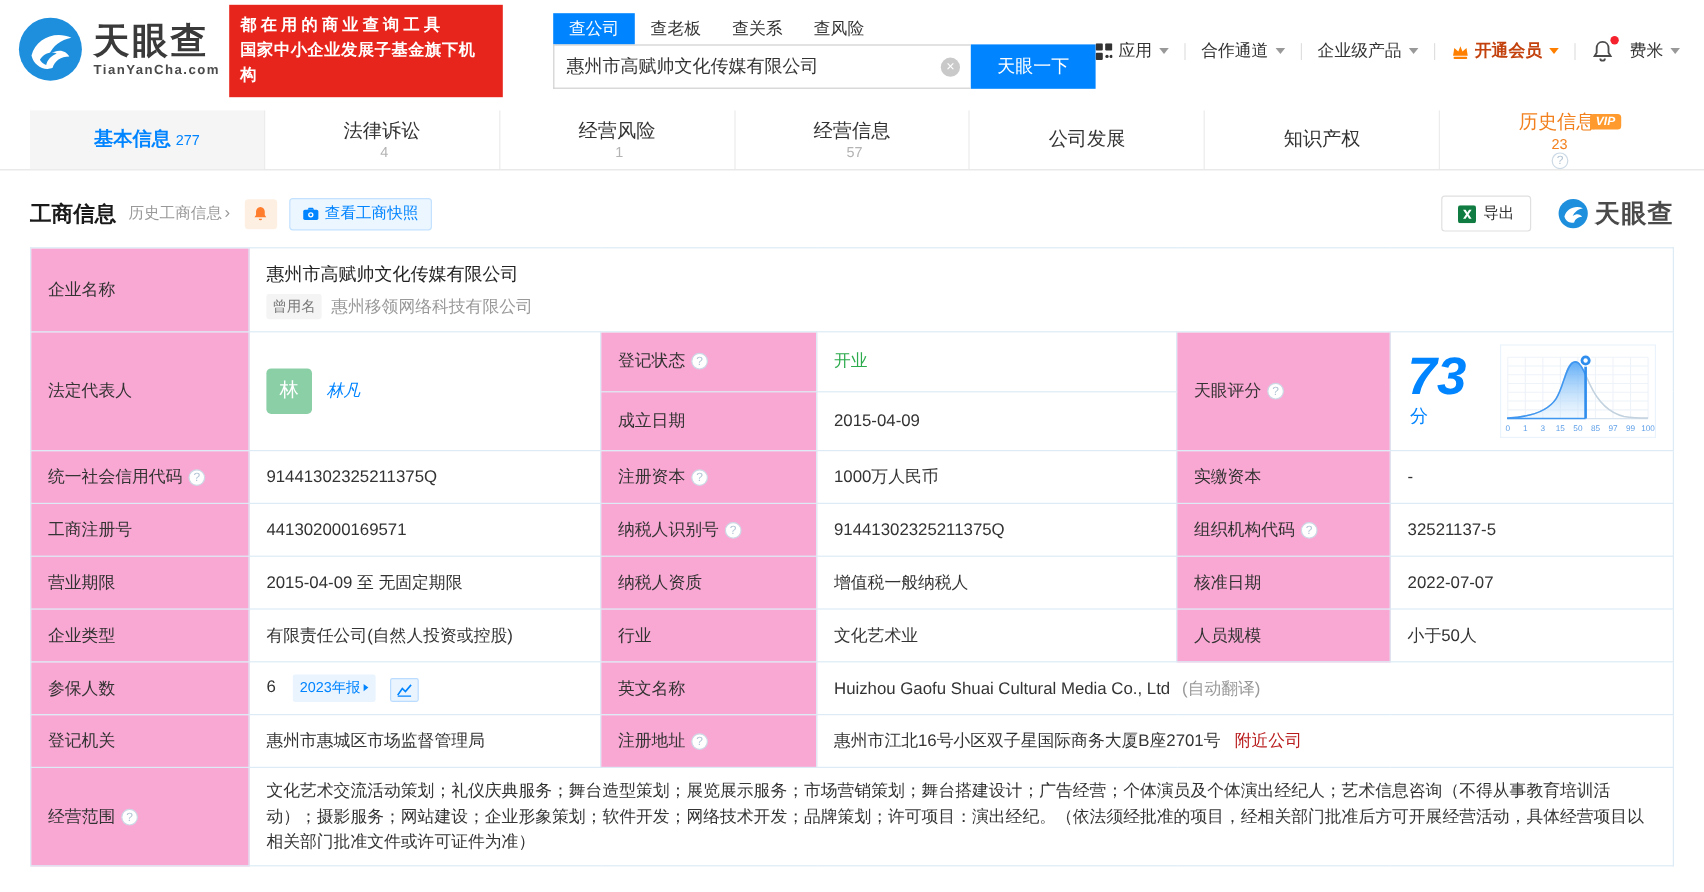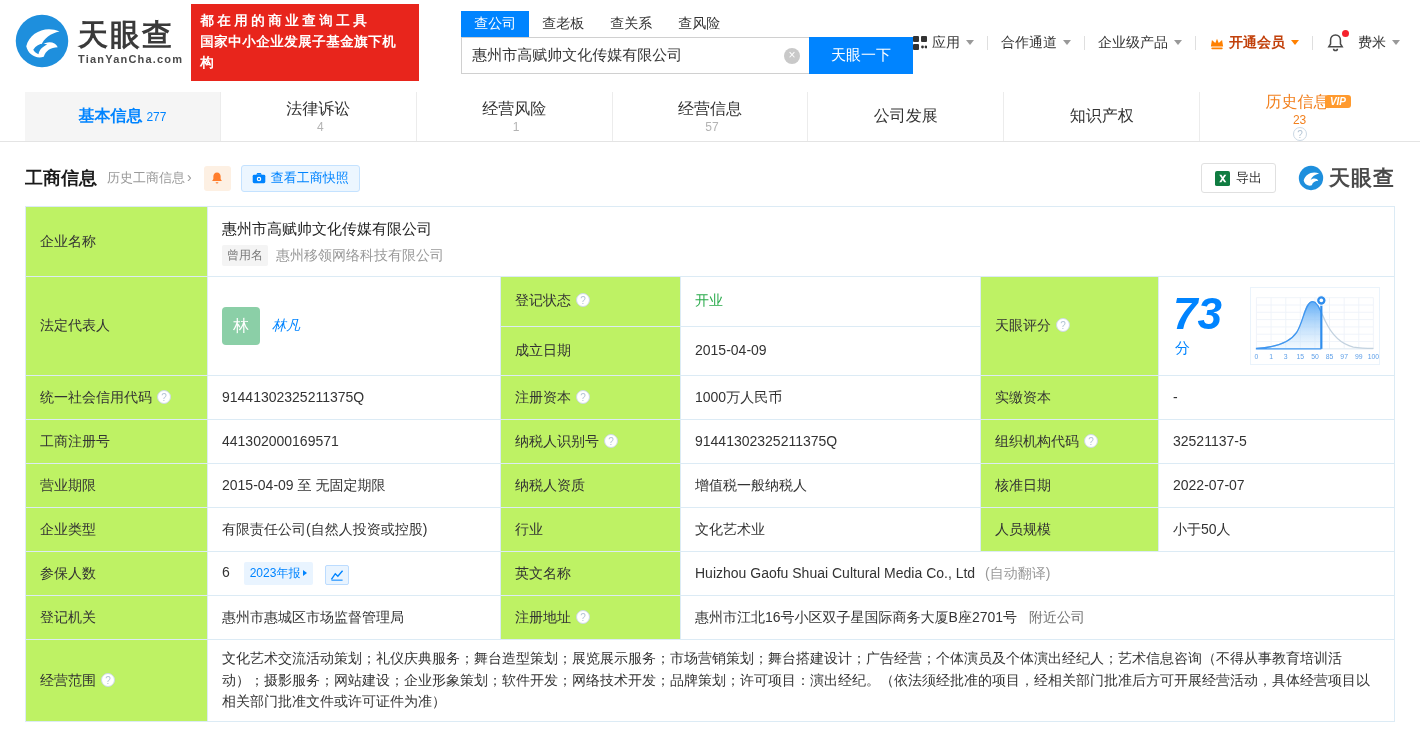--- a/index.html
+++ b/index.html
@@ -71,30 +71,30 @@
   .sh-right { margin-left:auto; display:flex; align-items:center;font-family:Liberation Serif, serif; }
   .export-btn { height:30px; padding:0 13px; border:1px solid #e0e0e0; border-radius:3px;
     background:#fff; font-size:13px; color:#333; display:flex; align-items:center; gap:6px; cursor:pointer; }
   .watermark { margin-left:22px; display:flex; align-items:center; gap:5px; }
   .watermark .wm-text { font-size:21px; font-weight:bold; color:#4a4a4a; letter-spacing:1px; }
 
   
   table.info { width:1370px; margin:0 25px; border-collapse:collapse; table-layout:fixed; font-size:14px; }
   table.info td { border:1px solid #dcebf5; padding:8px 14px; vertical-align:middle;
     color:#333; line-height:1.55; }
-  td.lbl { background:#bef264; color:#42505e; }
+  td.lbl { background:#f9a8d4; color:#42505e; }
   .name-line { color:#222; font-size:15px; }
   .former-line { margin-top:5px; display:flex; align-items:center; }
   .former-badge { background:#f4f4f4; color:#777; font-size:12px; padding:1px 5px; border-radius:2px; }
   .former-name { color:#999; margin-left:8px; }
   .rep-cell { display:flex; align-items:center; }
   .avatar { width:38px; height:38px; border-radius:4px; background:#8bcfa7; color:#fff;
     font-size:16px; display:flex; align-items:center; justify-content:center; }
   .rep-name { color:#0084ff; margin-left:12px; cursor:pointer;font-style:italic; }
-  .link { color:#737373; cursor:pointer; text-decoration:none; }
+  .link { color:#b91c1c; cursor:pointer; text-decoration:none; }
   .green { color:#2bab4c; }
   .score-cell { display:flex; align-items:center; gap:16px; padding:2px 0; }
   .score-num { font-size:44px; font-weight:bold; color:#0084ff; font-style:italic; line-height:1; }
   .score-unit { font-size:15px; color:#0084ff; margin-left:2px; }
   .curve-box { border:1px solid #eaf3fb; background:#fff; }
   .report-badge { background:#e9f4ff; color:#0084ff; font-size:12px; padding:2px 6px;
     border-radius:2px; margin-left:10px; cursor:pointer; display:inline-flex; align-items:center; gap:3px; }
   .caret-r { width:0; height:0; border-top:3.5px solid transparent; border-bottom:3.5px solid transparent;
     border-left:4.5px solid #0084ff; display:inline-block; }
   .chartline-badge { display:inline-flex; align-items:center; justify-content:center; width:24px; height:20px;

